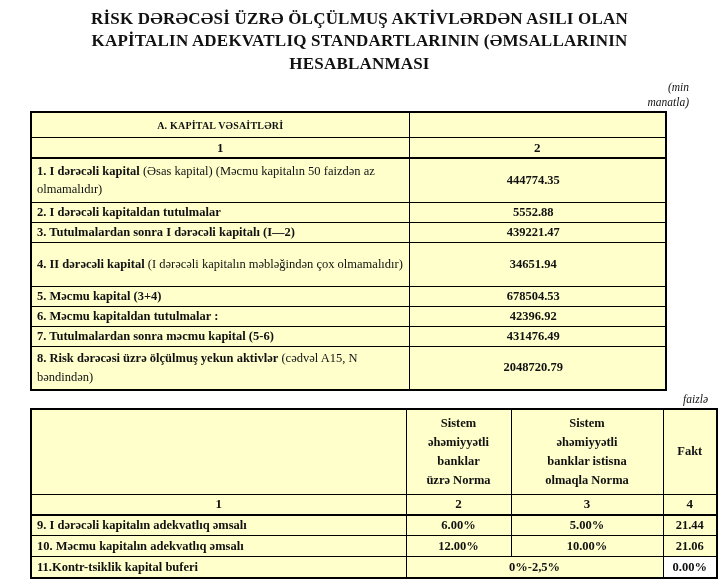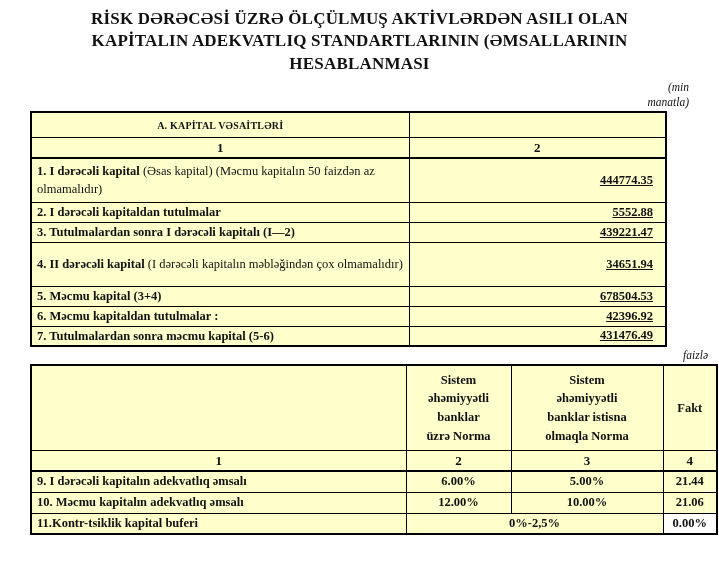--- a/index.html
+++ b/index.html
@@ -26,21 +26,21 @@
   }
   table { border-collapse:collapse; table-layout:fixed; border:2px solid #000; }
   .t1 { width:635px; margin-left:30px; }
   .t2 { width:686px; margin-left:30px; }
   td, th { border:1px solid #000; background:#FFFFCC; padding:0 4px; font-size:12.5px; vertical-align:middle; }
   .t1-head { font-weight:bold; font-size:10px; text-align:center; height:24px; letter-spacing:0.2px; }
   .num-row td { font-weight:bold; text-align:center; height:19px; font-size:13px; }
   .num-row td { border-bottom-width:2px; }
   .label-cell { text-align:left; line-height:1.5; padding-left:5px; }
   .b { font-weight:bold; }
-  .value-cell { text-align:right; font-weight:bold; padding-right:12px;text-decoration:underline; }
+  .value-cell { text-align:center; font-weight:bold; padding-right:12px; }
   .h-single { height:20px; }
   .h-double { height:44px; }
   .t2 th {
     font-weight:bold; text-align:center; font-size:12.5px;
     white-space:pre-line; line-height:1.5; height:84px;
   }
   .t2 .h-row { height:21px; }
   .pct { text-align:center; font-weight:bold;font-family:Liberation Serif, serif; }
   .white-bg { background:#FFFFFF; }
 </style>
@@ -91,20 +91,24 @@
     <td class="value-cell">678504.53</td>
   </tr>
   <tr class="h-single">
     <td class="label-cell"><span class="b">6. Məcmu kapitaldan tutulmalar :</span><span></span></td>
     <td class="value-cell">42396.92</td>
   </tr>
   <tr class="h-single">
     <td class="label-cell"><span class="b">7. Tutulmalardan  sonra məcmu kapital (5-6)</span><span></span></td>
     <td class="value-cell">431476.49</td>
   </tr>
+  <tr class="h-double">
+    <td class="label-cell"><span class="b">8. Risk dərəcəsi üzrə ölçülmuş  yekun aktivlər</span> <span> (cədvəl A15, N bəndindən)</span></td>
+    <td class="value-cell">2048720.79</td>
+  </tr>
 </tbody>
   </table>
 
 <div class="note-faizle">faizlə</div>
 
 <table class="t2">
   <colgroup>
       <col style="width:375px">
       <col style="width:105px">
       <col style="width:152px">

